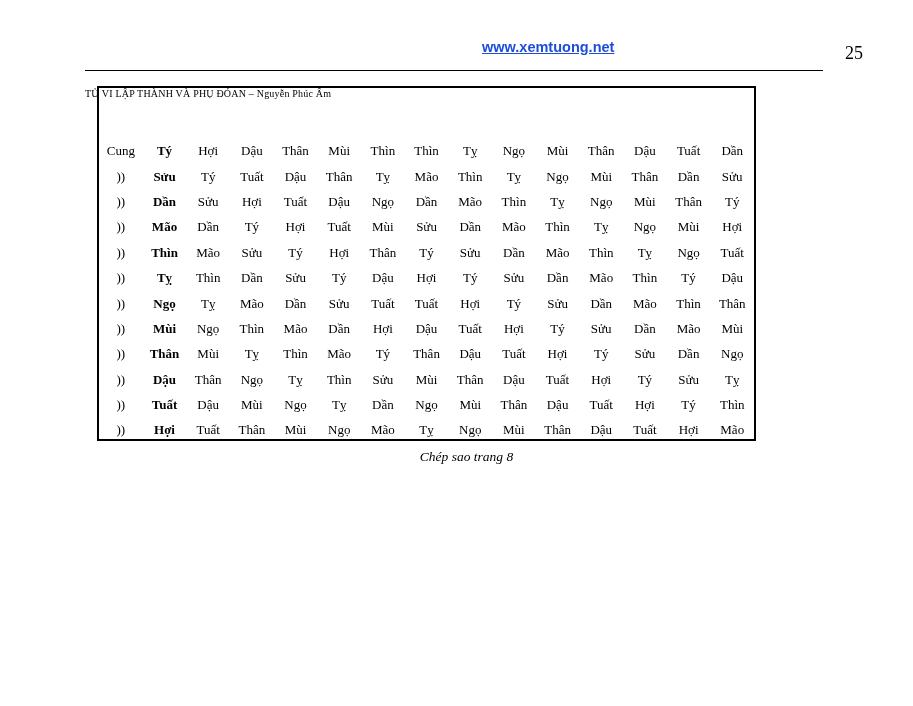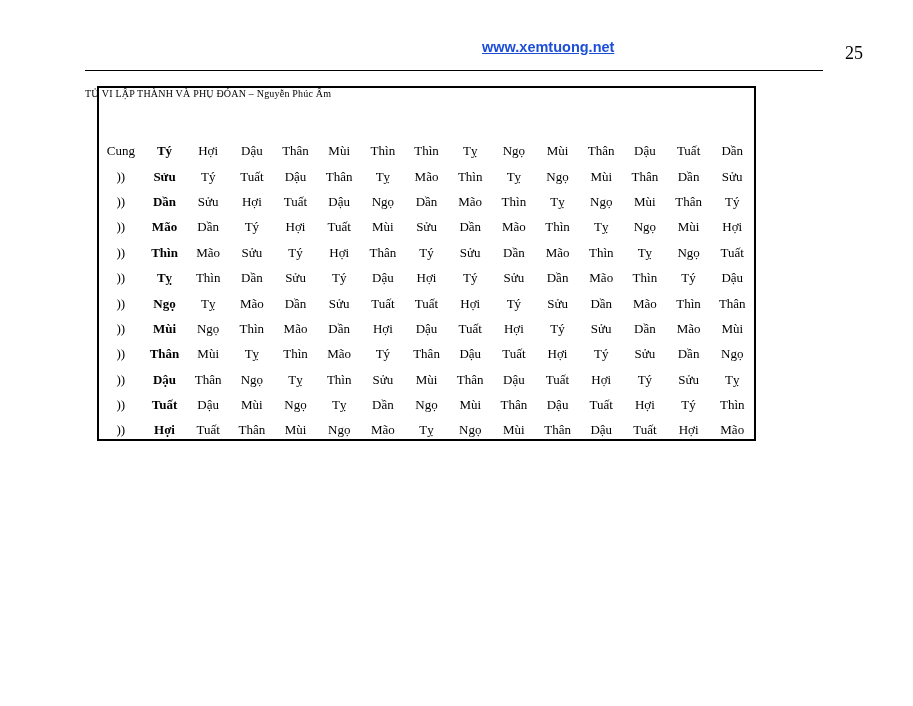--- a/index.html
+++ b/index.html
@@ -276,14 +276,15 @@
         <div class="z-cell">Ngọ</div>
         <div class="z-cell">Mùi</div>
         <div class="z-cell">Thân</div>
         <div class="z-cell">Dậu</div>
         <div class="z-cell">Tuất</div>
         <div class="z-cell">Hợi</div>
         <div class="z-cell">Mão</div>
       </div>
     </div>
 
+  <div class="caption">Chép sao trang 8</div>
 
 </div>
 
 </body></html>

